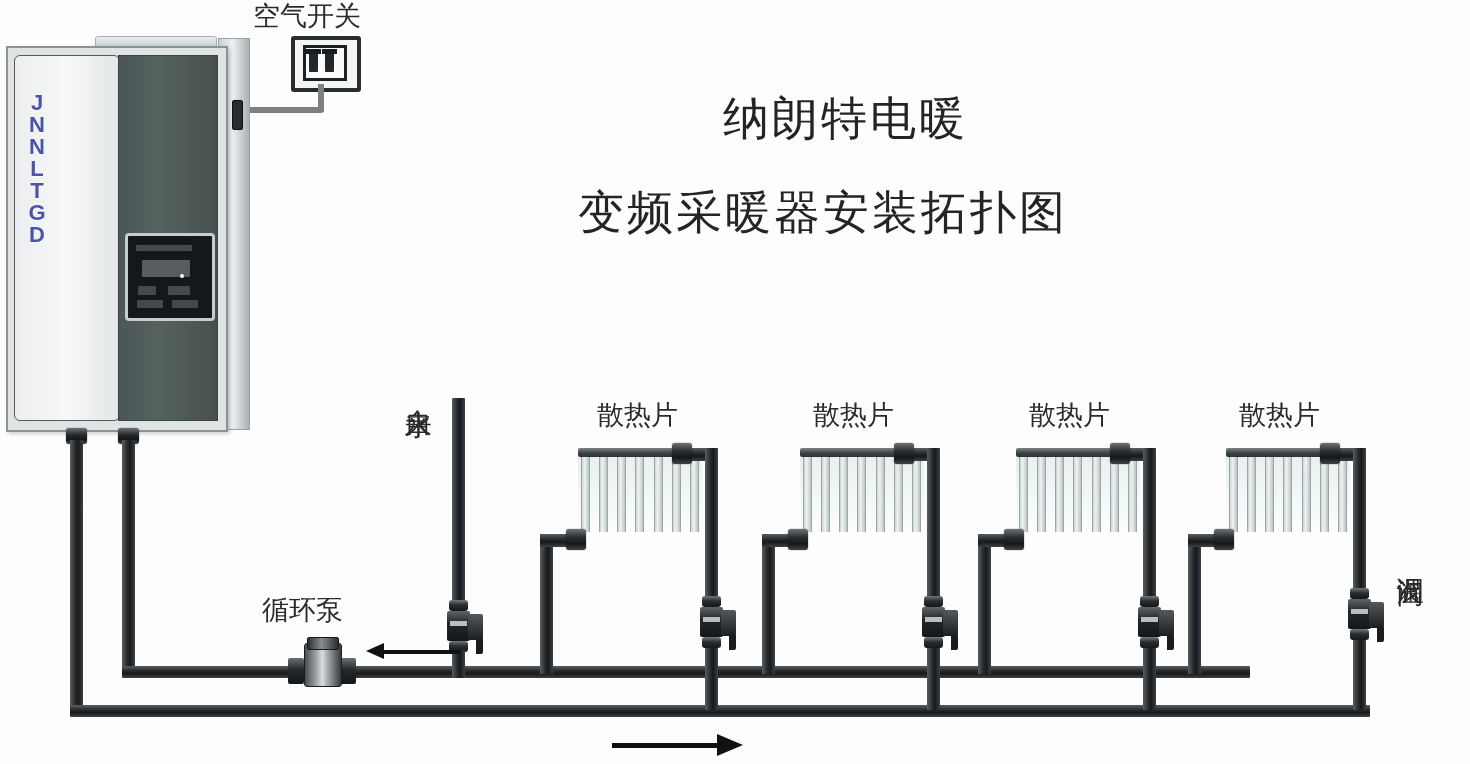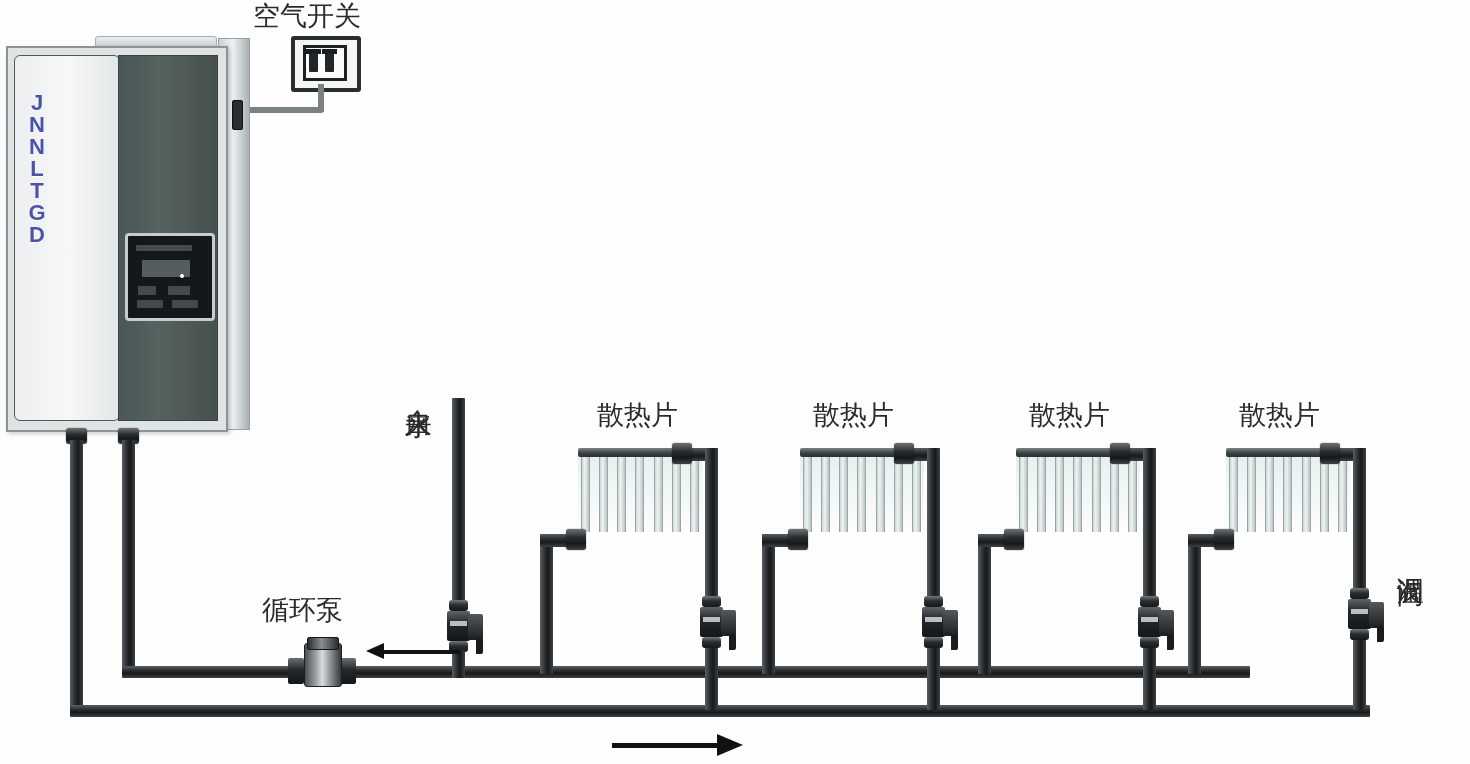--- a/index.html
+++ b/index.html
@@ -71,20 +71,22 @@
   .arrow-shaft{position:absolute;background:#111;}
   .arrow-head{position:absolute;width:0;height:0;}
   .arrow-head.right{border-top:11px solid transparent;border-bottom:11px solid transparent;border-left:26px solid #111;}
   .arrow-head.left{border-top:8px solid transparent;border-bottom:8px solid transparent;border-right:18px solid #111;}
 </style>
 </head>
 <body>
 
 <div id="stage">
 
+  <div class="title" style="left:723px;top:88px;font-size:46px;">纳朗特电暖</div>
+  <div class="title" style="left:578px;top:182px;font-size:46px;">变频采暖器安装拓扑图</div>
 
   <div>
     <div class="label" style="left:253px;top:-2px;font-size:27px;">空气开关</div>
 
     <div class="aswitch-box" style="left:291px;top:36px;width:62px;height:48px;"></div>
     <div class="aswitch-inner" style="left:303px;top:45px;width:38px;height:30px;"></div>
     <div class="toggle" style="left:309px;top:49px;width:9px;height:23px;"></div>
     <div class="toggle-cap" style="left:306px;top:49px;width:15px;height:5px;"></div>
     <div class="toggle" style="left:325px;top:49px;width:9px;height:23px;"></div>
     <div class="toggle-cap" style="left:322px;top:49px;width:15px;height:5px;"></div>

